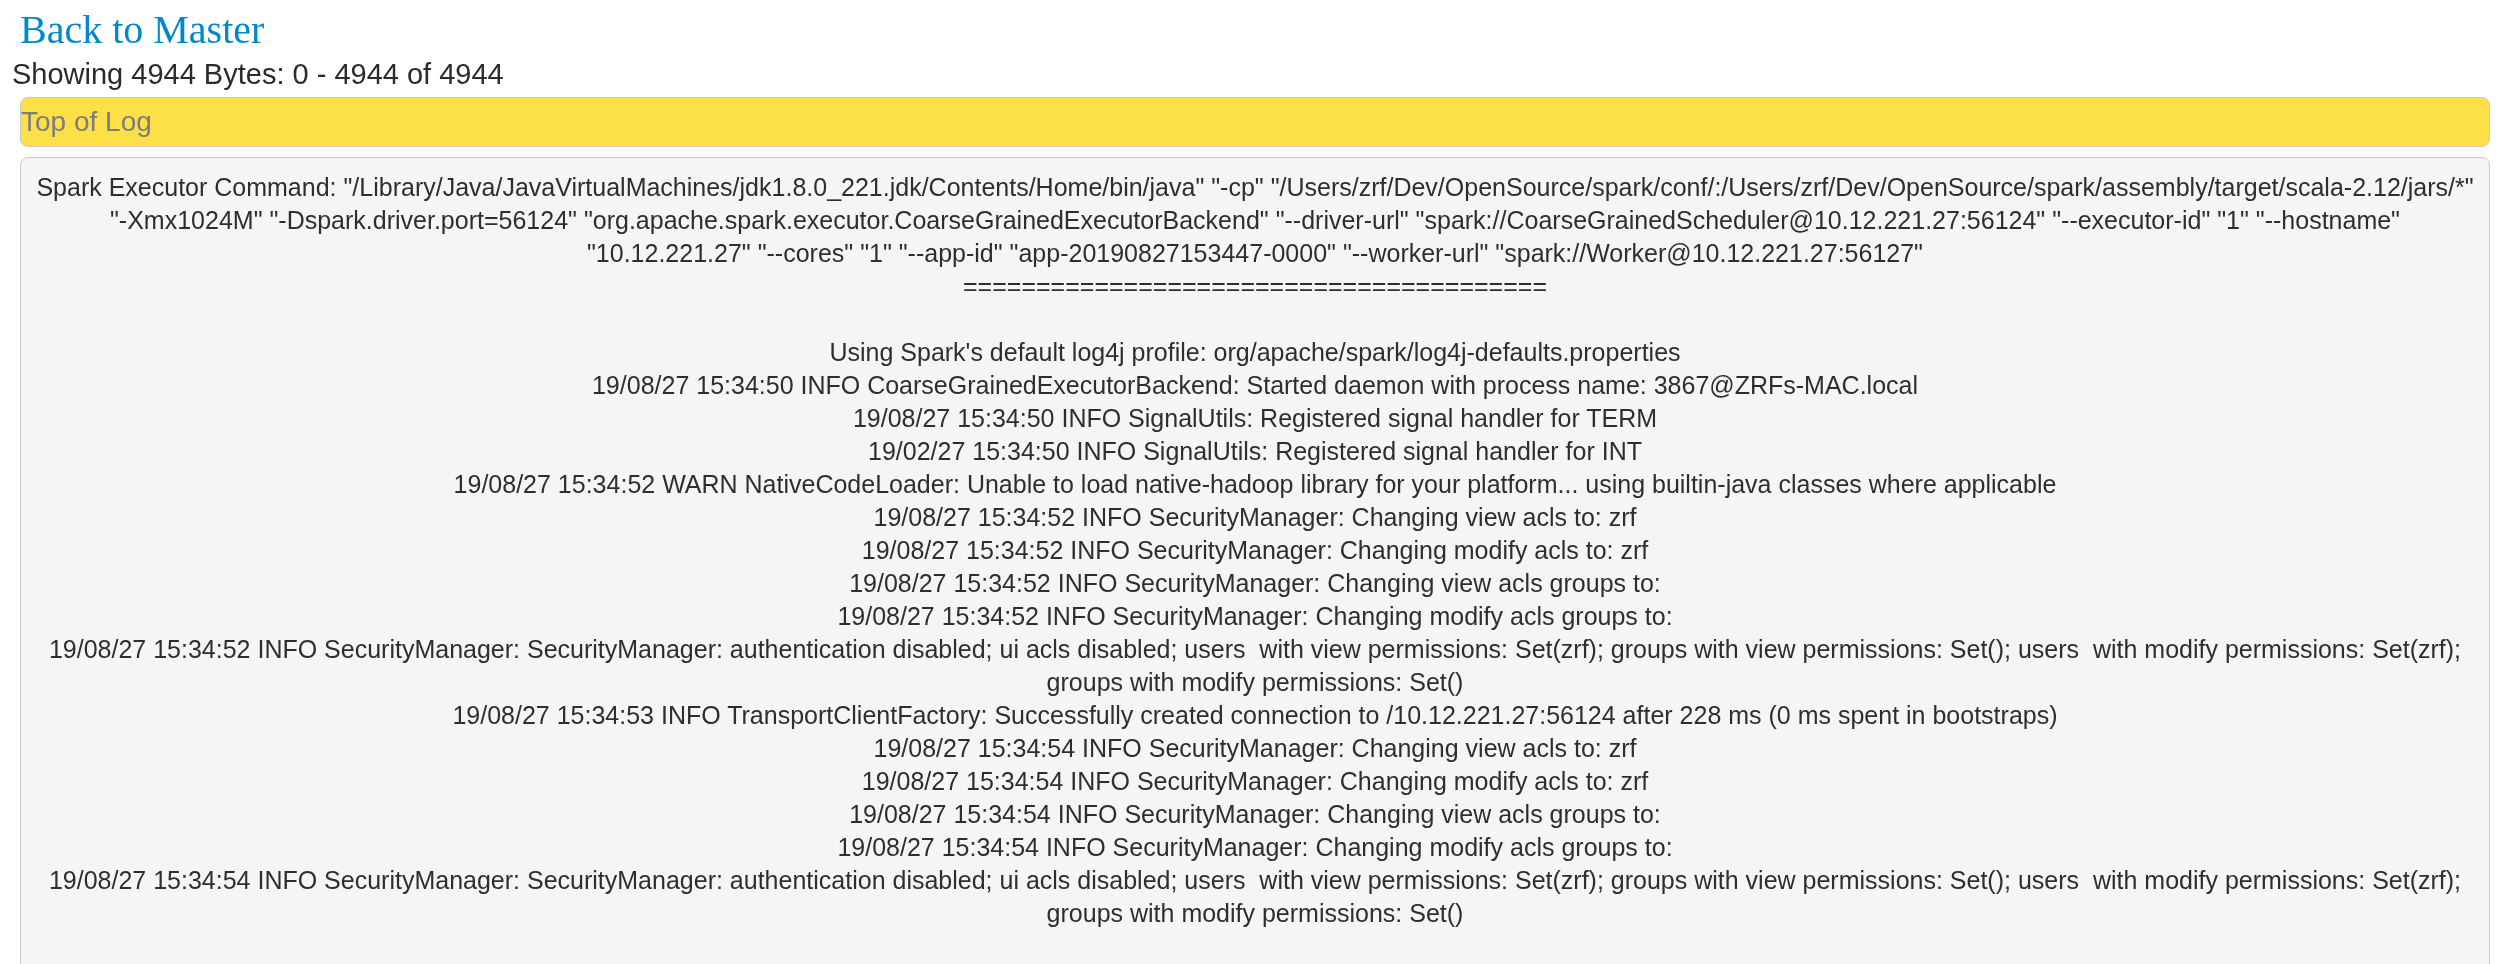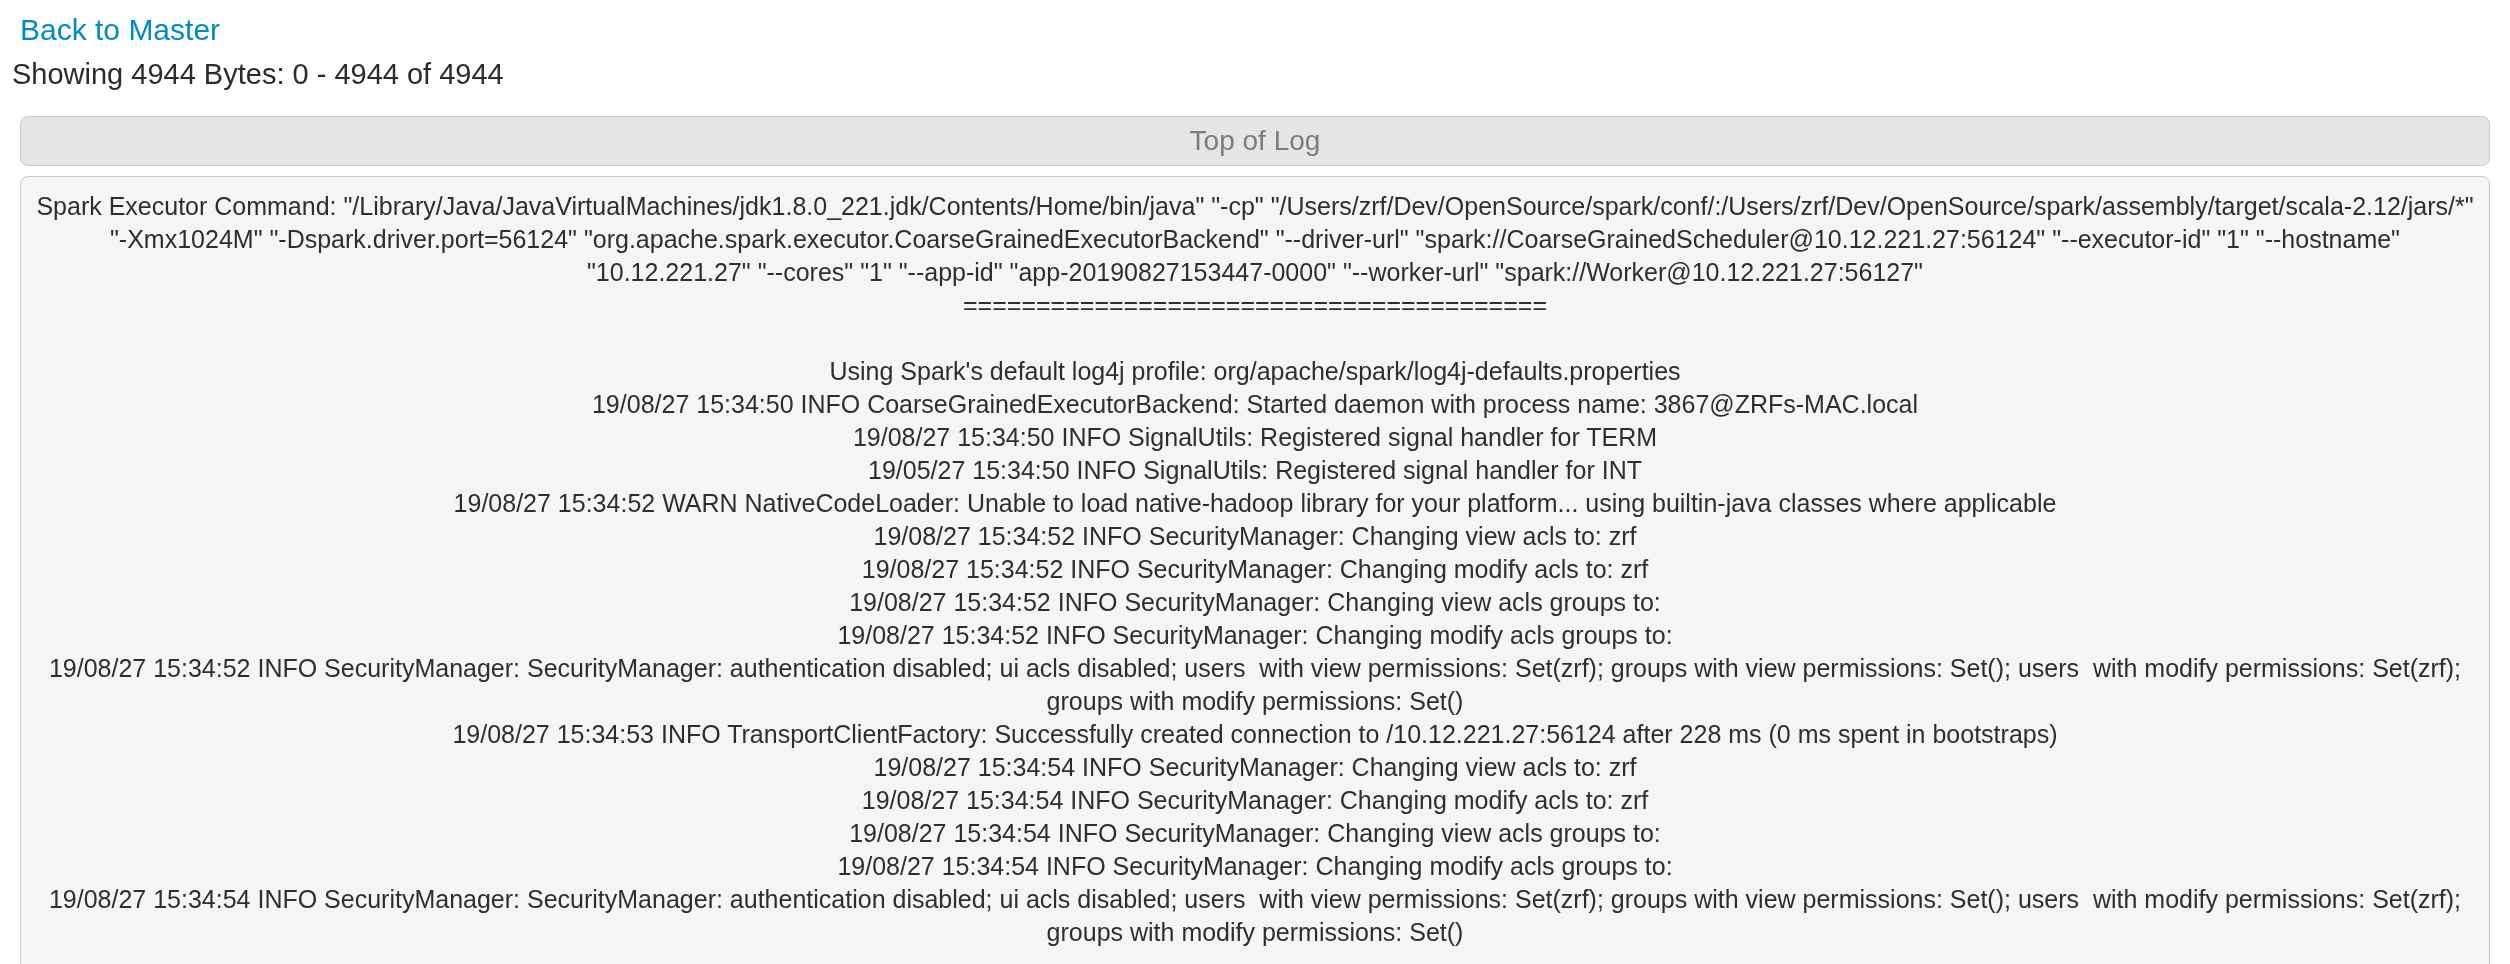--- a/index.html
+++ b/index.html
@@ -7,38 +7,39 @@
     width: 2510px;
     height: 964px;
     background: #ffffff;
     overflow: hidden;
     font-family: "Liberation Sans", sans-serif;
     color: #2e2e2e;
   }
   .back-link {
     display: inline-block;
     margin: 12px 0 0 20px;
-    font-size: 30px;
+    font-size: 40px;
     line-height: 36px;
     color: #0088cc;
     text-decoration: none;
     cursor: pointer;
+    font-family: Liberation Serif, serif;
   }
   .byte-range {
     margin: 8px 0 0 12px;
     font-size: 29px;
     line-height: 36px;
     color: #2b2b2b;
   }
   .log-position-header {
-    margin: 24px 20px 0 20px;
+    margin: 5px 20px 0 20px;
     height: 50px;
     line-height: 48px;
-    text-align: center;
-    background: #e5e5e5;
+    text-align: left;
+    background: #fde047;
     border: 1px solid #c9c9c9;
     border-radius: 8px;
     color: #7d7d7d;
     font-size: 28px;
   }
   .log-box {
     margin: 10px 20px 0 20px;
     background: #f5f5f5;
     border: 1px solid #c9c9c9;
     border-radius: 8px;
@@ -68,21 +69,21 @@
   <div class="log-position-header">Top of Log</div>
 
   <div class="log-box">
     <div>
         <div class="log-line">Spark Executor Command: "/Library/Java/JavaVirtualMachines/jdk1.8.0_221.jdk/Contents/Home/bin/java" "-cp" "/Users/zrf/Dev/OpenSource/spark/conf/:/Users/zrf/Dev/OpenSource/spark/assembly/target/scala-2.12/jars/*" "-Xmx1024M" "-Dspark.driver.port=56124" "org.apache.spark.executor.CoarseGrainedExecutorBackend" "--driver-url" "spark://CoarseGrainedScheduler@10.12.221.27:56124" "--executor-id" "1" "--hostname" "10.12.221.27" "--cores" "1" "--app-id" "app-20190827153447-0000" "--worker-url" "spark://Worker@10.12.221.27:56127"</div>
         <div class="log-line">========================================</div>
         <div class="log-line">&nbsp;</div>
         <div class="log-line">Using Spark's default log4j profile: org/apache/spark/log4j-defaults.properties</div>
         <div class="log-line">19/08/27 15:34:50 INFO CoarseGrainedExecutorBackend: Started daemon with process name: 3867@ZRFs-MAC.local</div>
         <div class="log-line">19/08/27 15:34:50 INFO SignalUtils: Registered signal handler for TERM</div>
-        <div class="log-line">19/05/27 15:34:50 INFO SignalUtils: Registered signal handler for INT</div>
+        <div class="log-line">19/02/27 15:34:50 INFO SignalUtils: Registered signal handler for INT</div>
         <div class="log-line">19/08/27 15:34:52 WARN NativeCodeLoader: Unable to load native-hadoop library for your platform... using builtin-java classes where applicable</div>
         <div class="log-line">19/08/27 15:34:52 INFO SecurityManager: Changing view acls to: zrf</div>
         <div class="log-line">19/08/27 15:34:52 INFO SecurityManager: Changing modify acls to: zrf</div>
         <div class="log-line">19/08/27 15:34:52 INFO SecurityManager: Changing view acls groups to:</div>
         <div class="log-line">19/08/27 15:34:52 INFO SecurityManager: Changing modify acls groups to:</div>
         <div class="log-line">19/08/27 15:34:52 INFO SecurityManager: SecurityManager: authentication disabled; ui acls disabled; users  with view permissions: Set(zrf); groups with view permissions: Set(); users  with modify permissions: Set(zrf); groups with modify permissions: Set()</div>
         <div class="log-line">19/08/27 15:34:53 INFO TransportClientFactory: Successfully created connection to /10.12.221.27:56124 after 228 ms (0 ms spent in bootstraps)</div>
         <div class="log-line">19/08/27 15:34:54 INFO SecurityManager: Changing view acls to: zrf</div>
         <div class="log-line">19/08/27 15:34:54 INFO SecurityManager: Changing modify acls to: zrf</div>
         <div class="log-line">19/08/27 15:34:54 INFO SecurityManager: Changing view acls groups to:</div>

